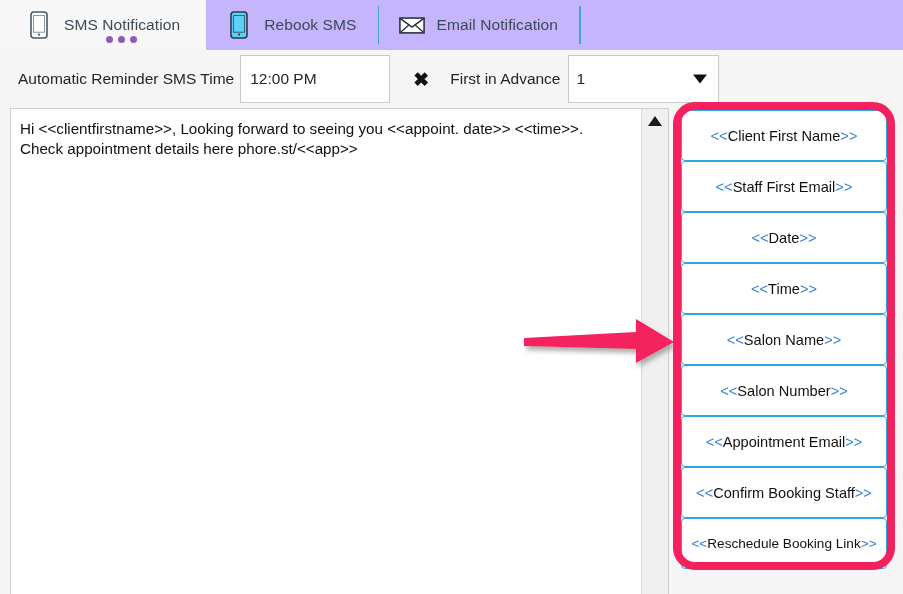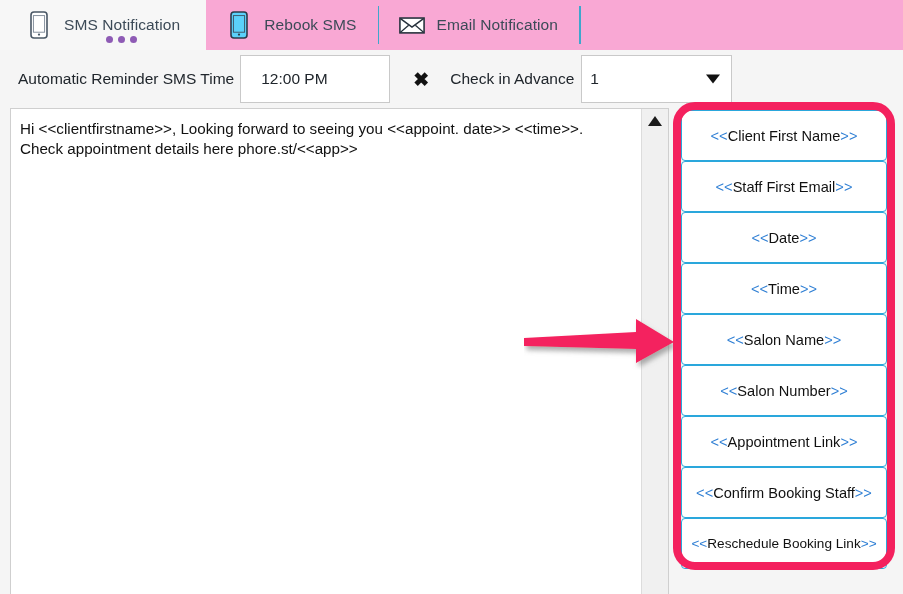--- a/index.html
+++ b/index.html
@@ -21,21 +21,21 @@
     height: 594px;
     background: #f5f5f5;
   }
 
   
   .tabbar {
     position: absolute;
     left: 0; top: 0;
     width: 903px;
     height: 50px;
-    background: #f9a8d4;
+    background: #c4b5fd;
     display: flex;
     align-items: stretch;
     box-sizing: border-box;
   }
   .tab {
     position: relative;
     display: flex;
     align-items: center;
     box-sizing: border-box;
     padding: 0 22px 0 20px;
@@ -123,21 +123,21 @@
   .time-input {
     box-sizing: border-box;
     width: 150px;
     height: 48px;
     margin-left: 6px;
     border: 1px solid #c9c9c9;
     background: #ffffff;
     font-family: "Liberation Sans", sans-serif;
     font-size: 15.5px;
     color: #20262c;
-    padding: 0 20px;
+    padding: 0 9px;
     outline: none;
     border-radius: 0;
   }
 
   .clear-btn {
     margin-left: 18px;
     margin-right: 16px;
     width: 26px;
     height: 26px;
     display: flex;
@@ -338,21 +338,21 @@
   </div>
 
   <div class="settings-row">
 
     <span class="setting-label" id="label-reminder-time">Automatic Reminder SMS Time</span>
 
     <input class="time-input" type="text" value="12:00 PM" style="">
 
     <span class="clear-btn">✖</span>
 
-    <span class="setting-label">Check in Advance</span>
+    <span class="setting-label">First in Advance</span>
 
     <div class="days-select-wrap">
       <div class="days-select">
         <span>1</span>
       </div>
       <span class="days-caret"></span>
     </div>
   </div>
 
   <div class="message-box">
@@ -407,21 +407,21 @@
     </div>
 
     <div class="token-btn">
       <span class="chev">&lt;&lt;</span>
         <span class="inner">Salon Number</span>
         <span class="chev">&gt;&gt;</span>
     </div>
 
     <div class="token-btn">
       <span class="chev">&lt;&lt;</span>
-        <span class="inner">Appointment Link</span>
+        <span class="inner">Appointment Email</span>
         <span class="chev">&gt;&gt;</span>
     </div>
 
     <div class="token-btn">
       <span class="chev">&lt;&lt;</span>
         <span class="inner">Confirm Booking Staff</span>
         <span class="chev">&gt;&gt;</span>
     </div>
 
     <div class="token-btn tight">

